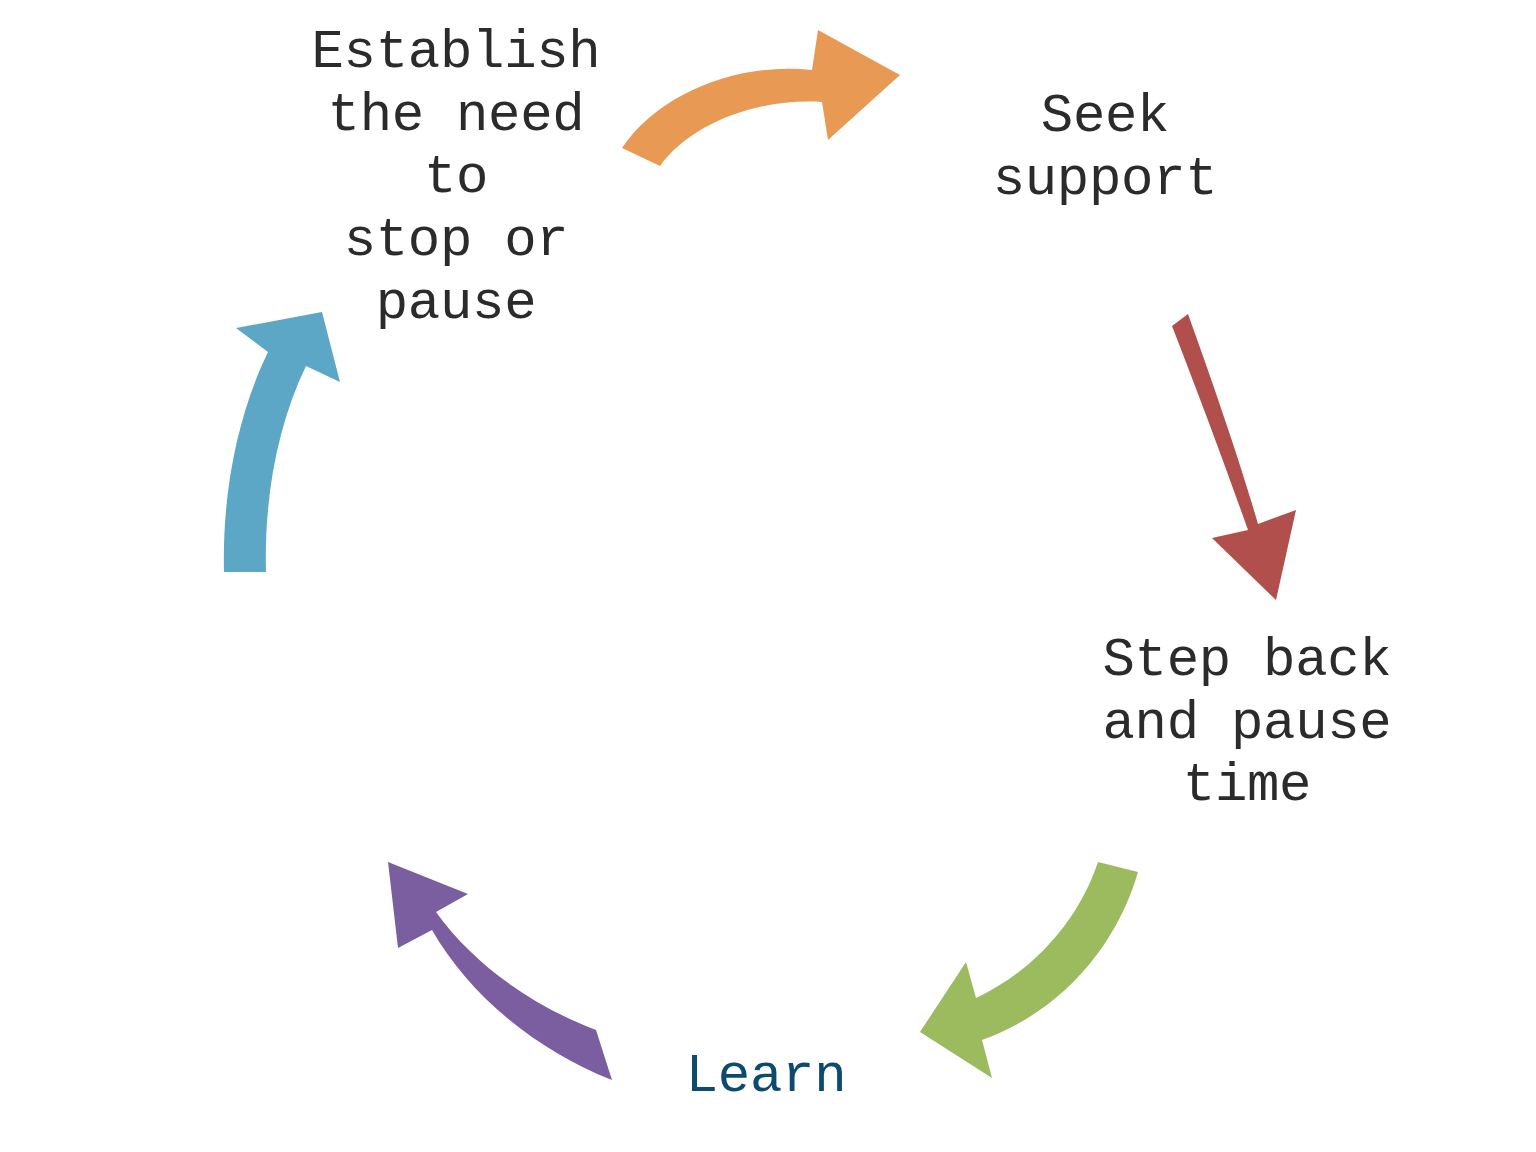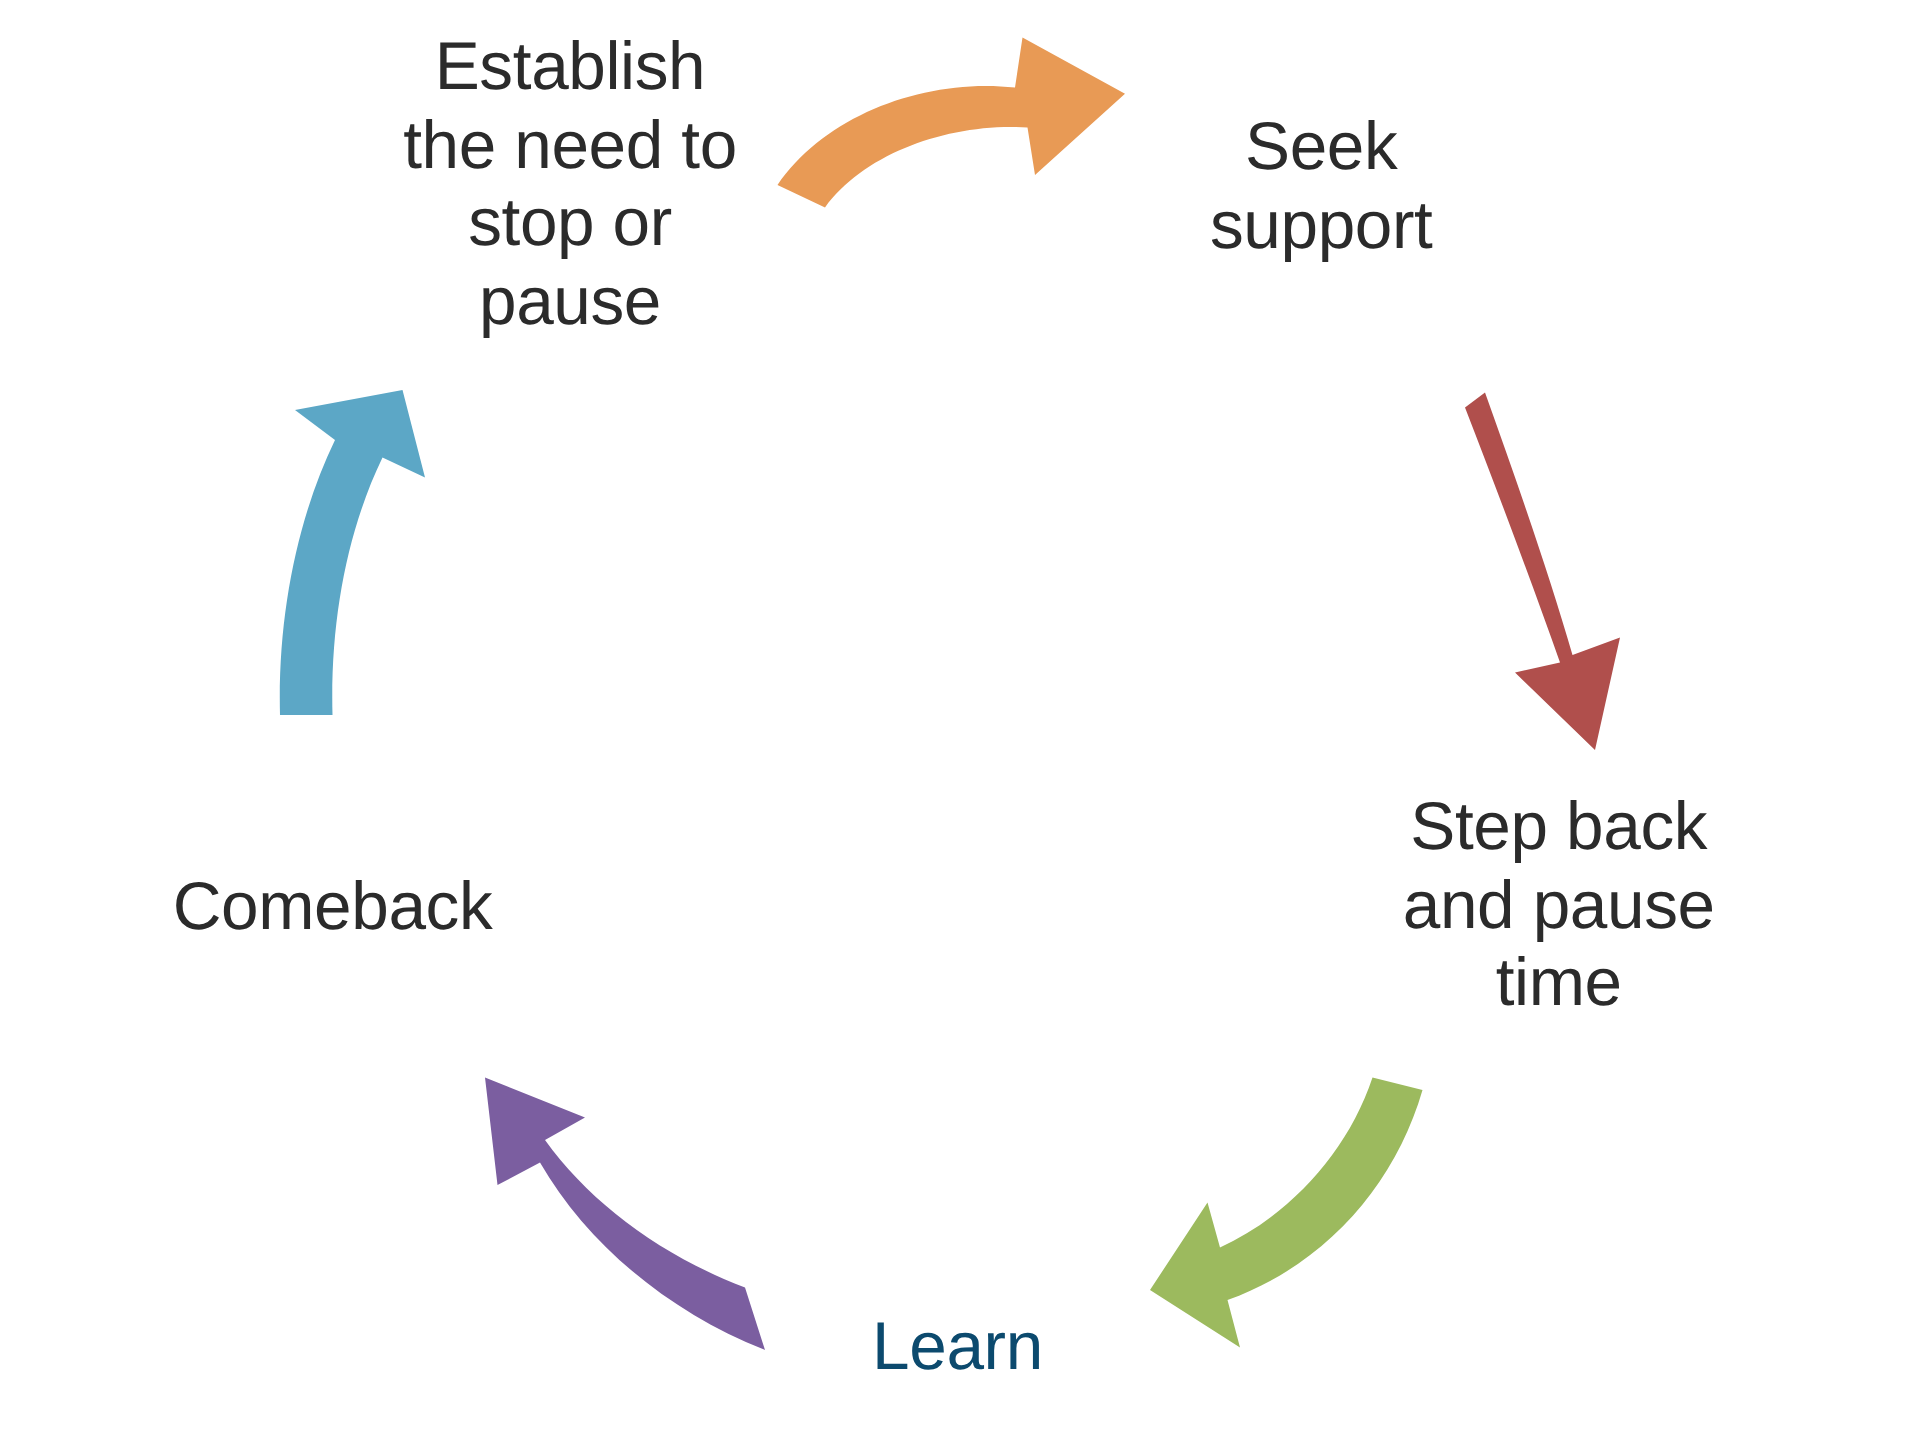--- a/index.html
+++ b/index.html
@@ -11,20 +11,21 @@
     width: 1536px;
     height: 1152px;
     font-family: "Liberation Sans", sans-serif;
     overflow: hidden;
   }
   #diagram {
     position: relative;
     width: 1489px;
     height: 1152px;
     background: #ffffff;
+    font-family: Liberation Mono, monospace;
   }
   #arrow-layer {
     position: absolute;
     left: 0;
     top: 0;
     width: 1536px;
     height: 1152px;
   }
   .node-label {
     position: absolute;
@@ -35,21 +36,21 @@
     font-weight: 400;
     letter-spacing: -0.3px;
     white-space: pre-line;
   }
   #label-establish {
     left: 296px;
     top: 22px;
     width: 320px;
   }
   #label-seek {
-    left: 912px;
+    left: 960px;
     top: 86px;
     width: 290px;
   }
   #label-stepback {
     left: 1092px;
     top: 630px;
     width: 310px;
   }
   #label-learn {
     left: 626px;
@@ -133,15 +134,14 @@
 
   <div class="node-label" id="label-seek" style="color: rgb(43, 43, 43);">Seek
 support</div>
 
   <div class="node-label" id="label-stepback" style="color: rgb(43, 43, 43);">Step back
 and pause
 time</div>
 
   <div class="node-label" id="label-learn" style="color: #0c4a6e;">Learn</div>
 
-  <div class="node-label" id="label-comeback" style="color: rgb(43, 43, 43);">Comeback</div>
 
 </div>
 
 </body></html>

